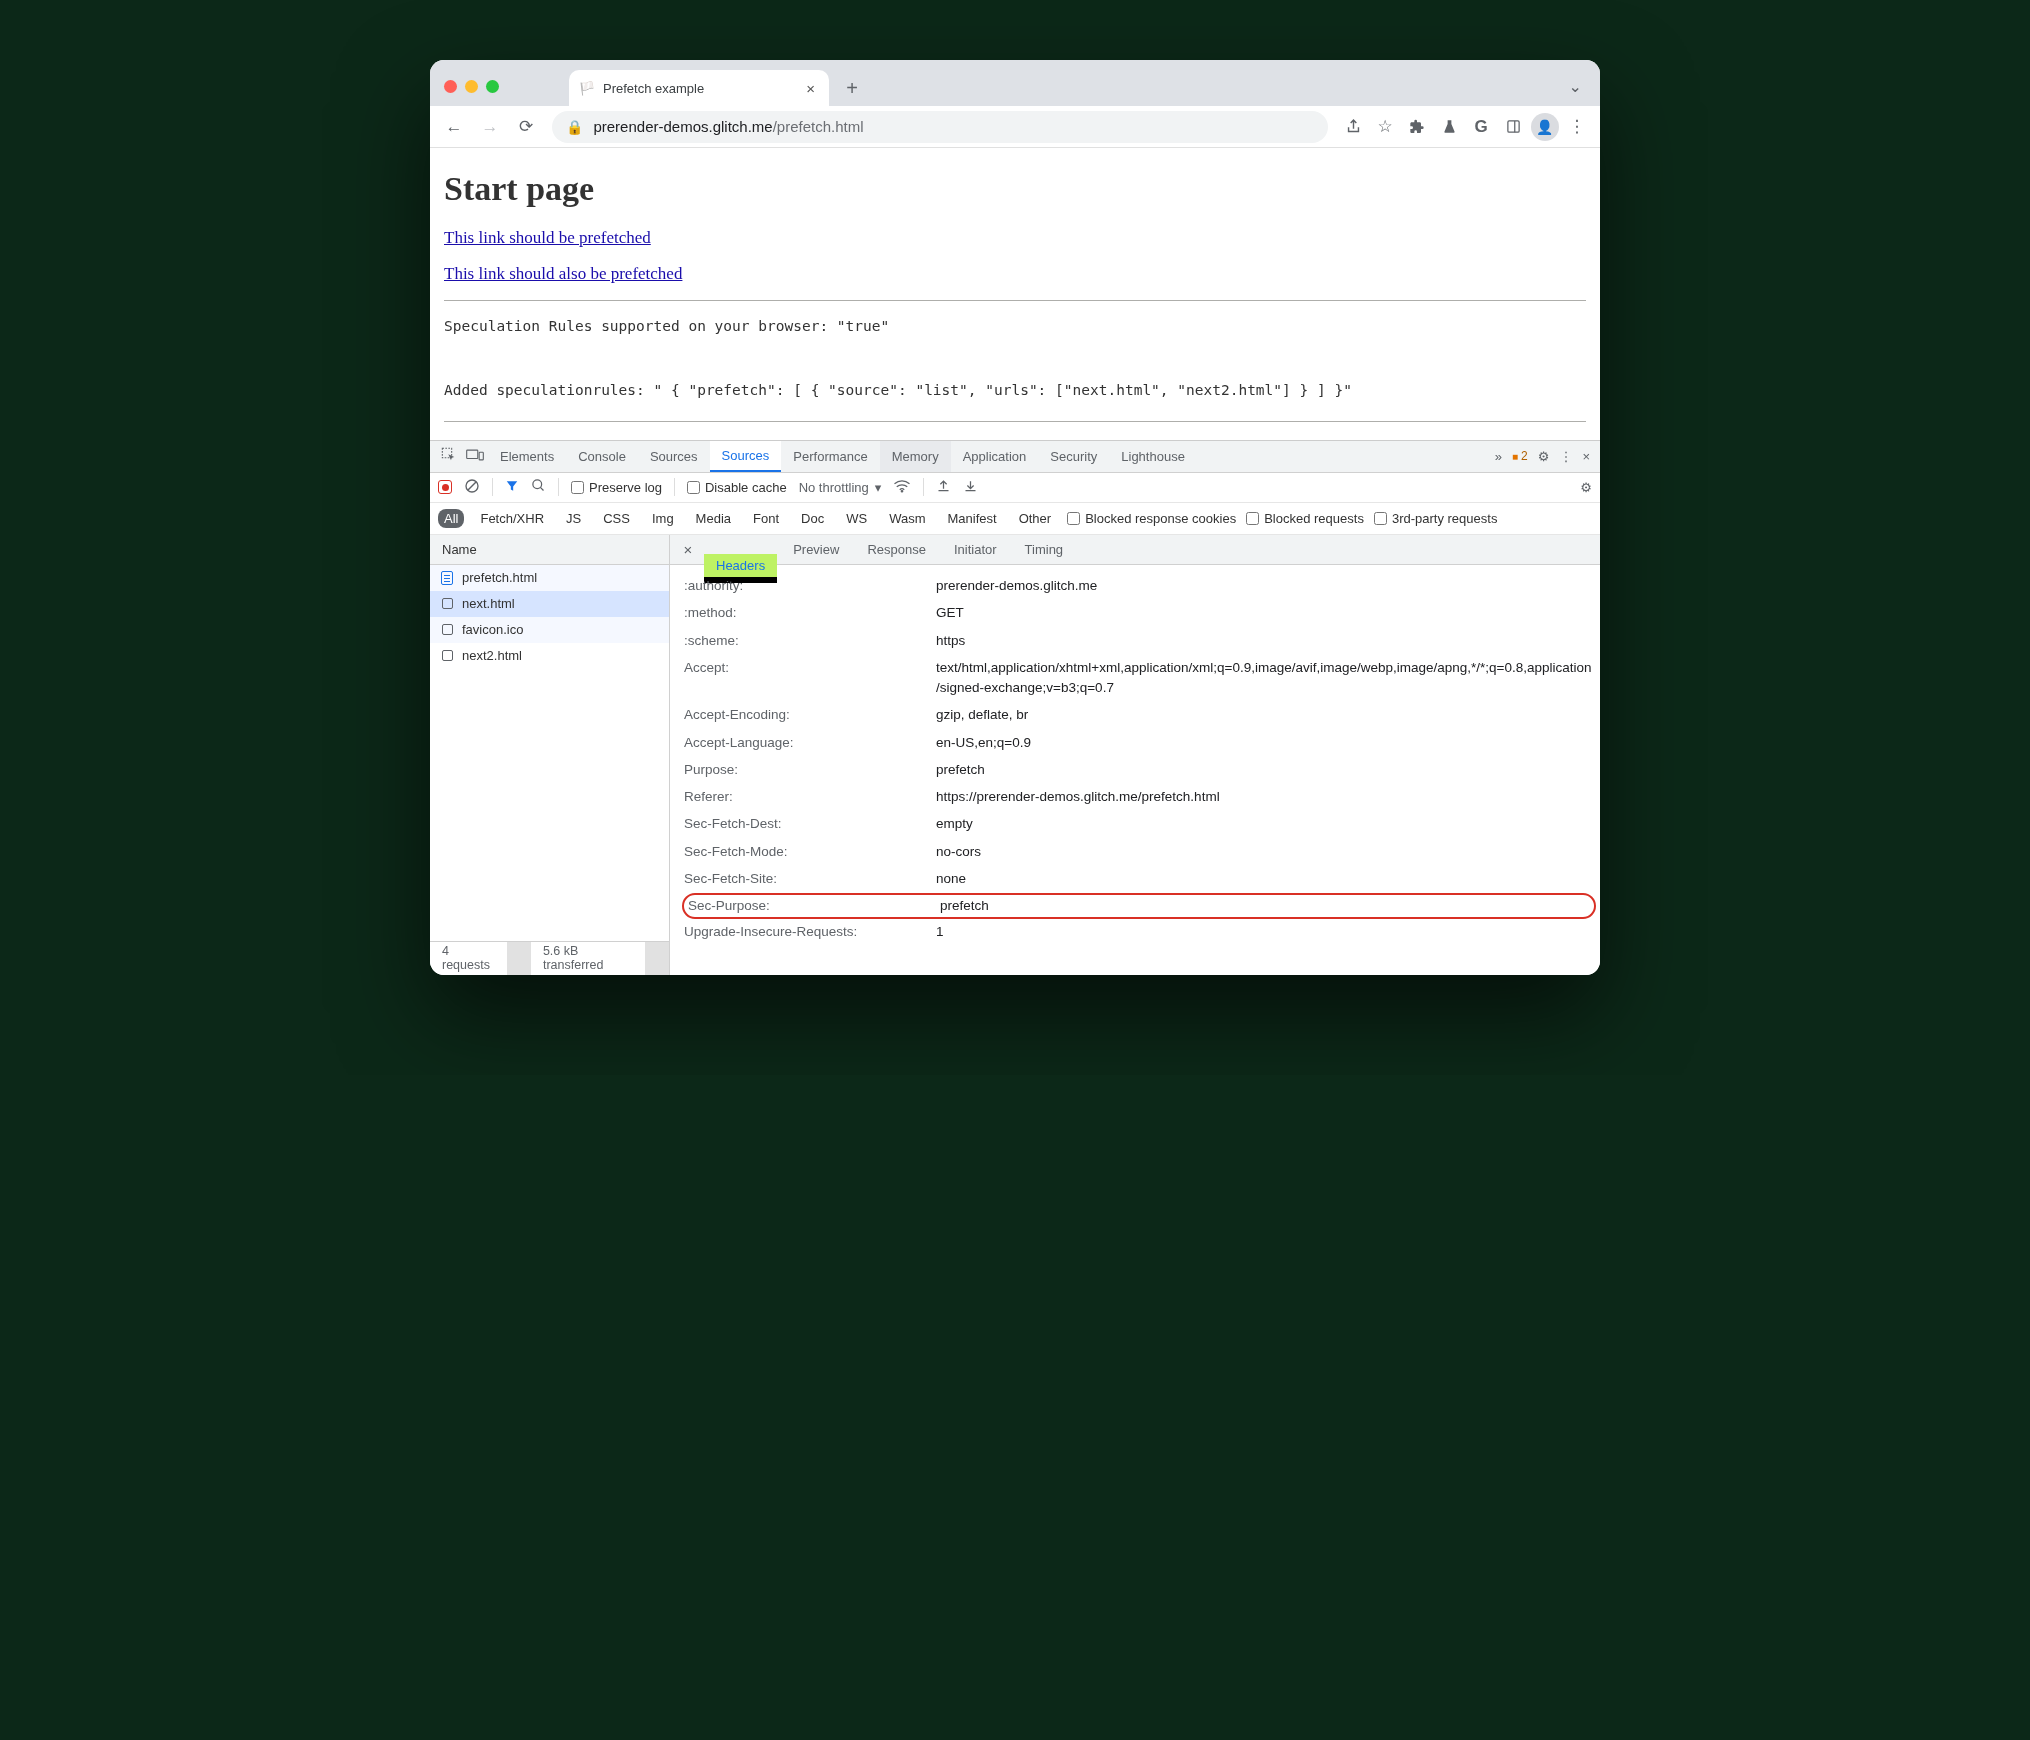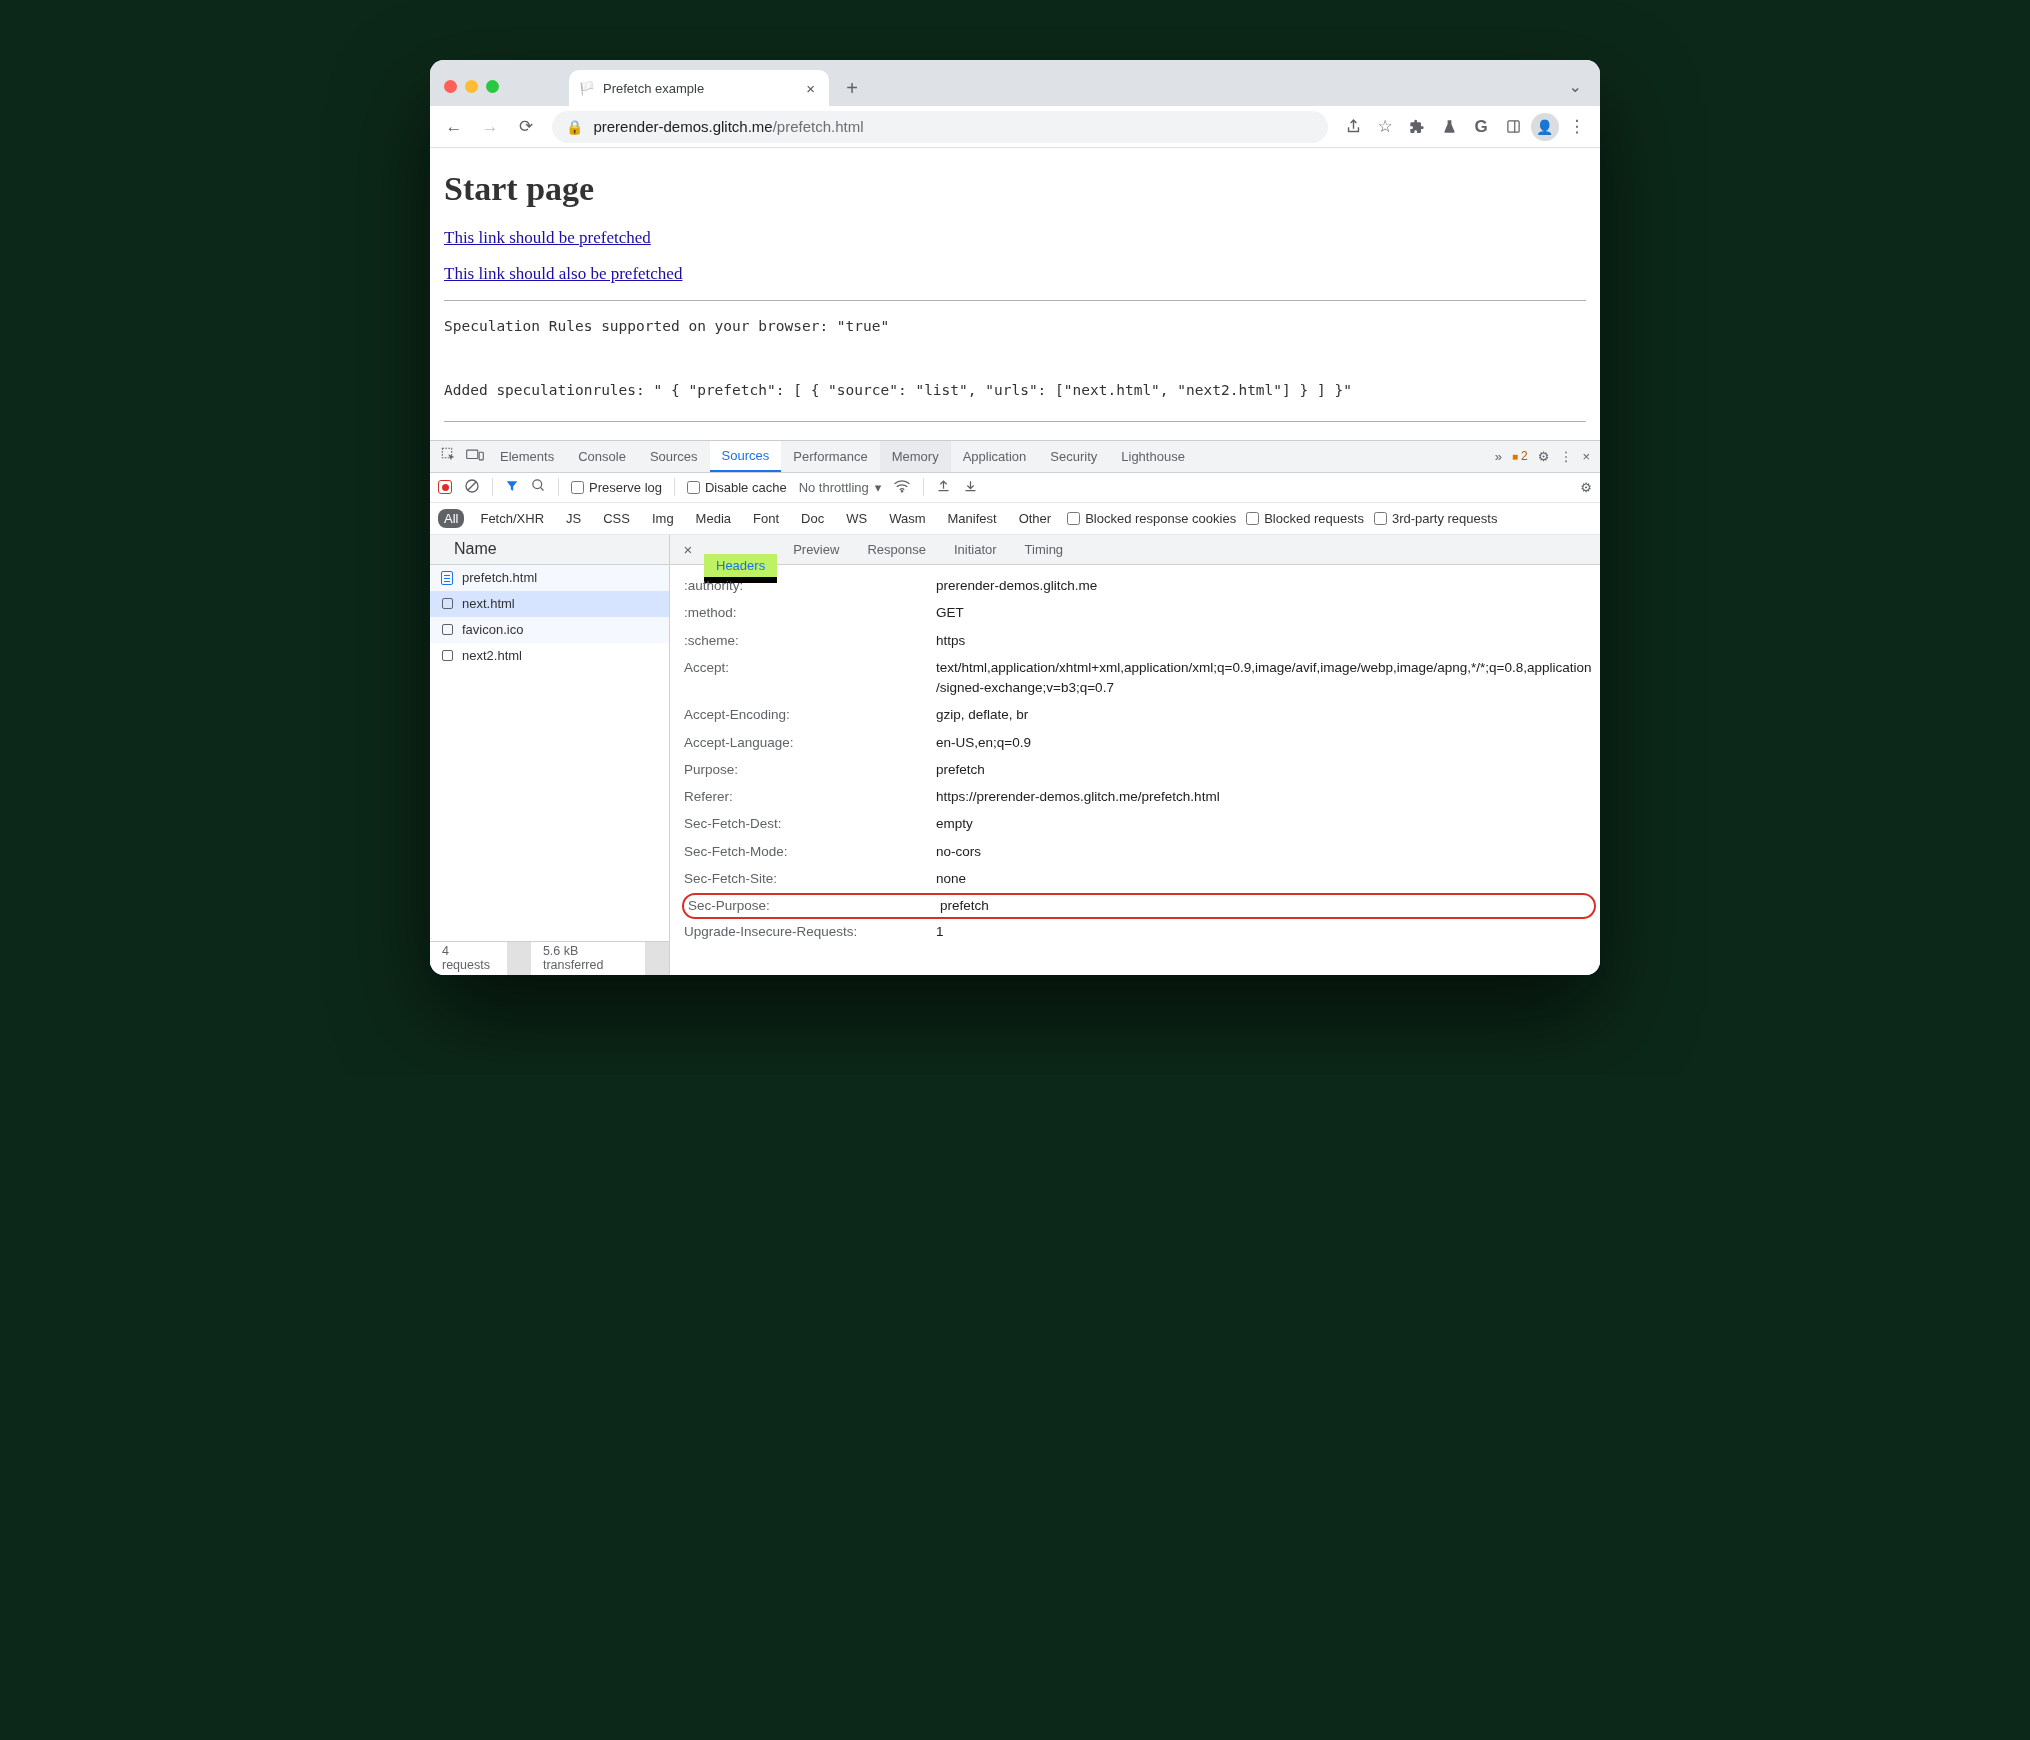--- a/index.html
+++ b/index.html
@@ -198,25 +198,25 @@
   
   .net-body { display:flex; height: 440px; }
   .req-list {
     width: 240px;
     border-right: 1px solid #d0d0d0;
     display: flex;
     flex-direction: column;
   }
   .req-header {
     height: 30px;
-    display:flex; align-items:center; padding: 0 24px;
+    display:flex; align-items:center; padding: 0 12px;
     border-bottom: 1px solid #d0d0d0;
     background: #f1f3f4;
     color:#333;
-    font-size: 16px;
+    font-size: 13px;
   }
   .req-row {
     height: 26px; display:flex; align-items:center;
     padding: 0 10px; gap:8px;
     font-size:13px;
     color:#333;
   }
   .req-row.odd { background:#f5f8ff; }
   .req-row.selected { background:#d6e4ff; }
   .req-row .icon { width:14px; height:14px; display:inline-flex; align-items:center; justify-content:center; }

